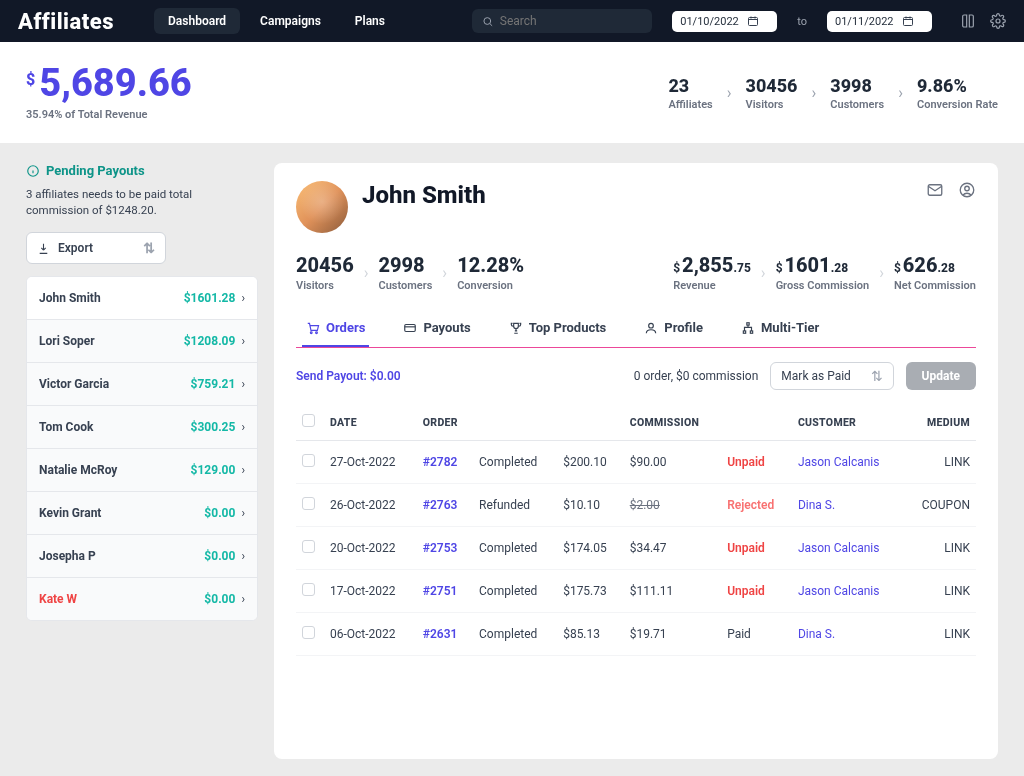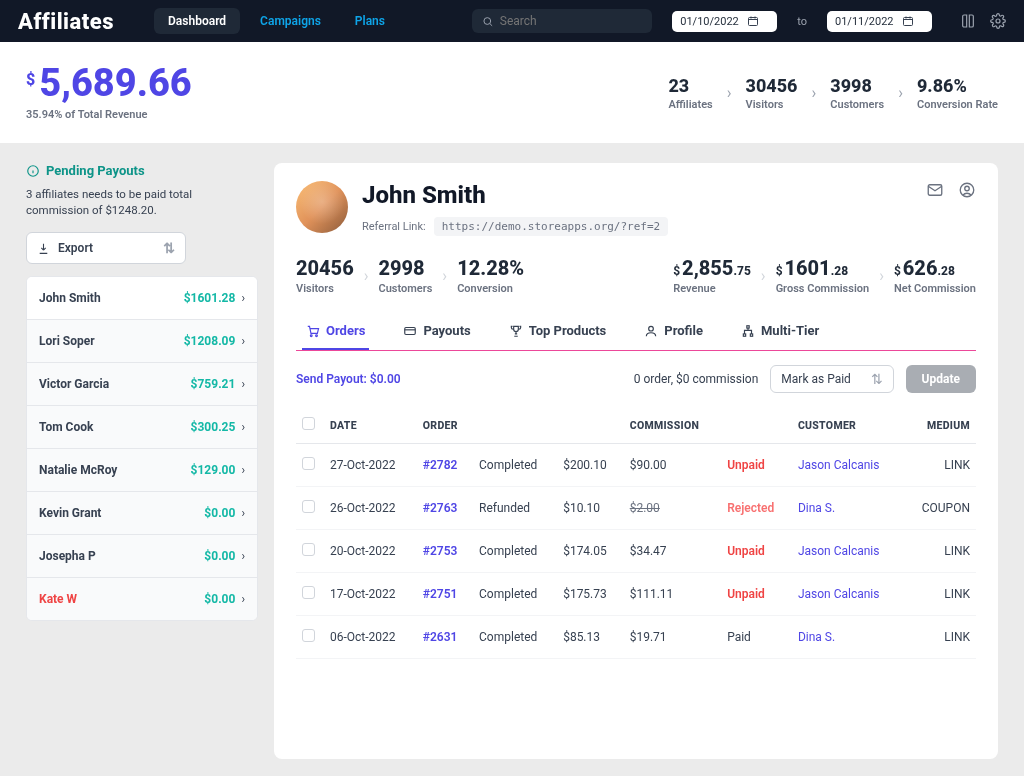--- a/index.html
+++ b/index.html
@@ -12,21 +12,21 @@
   height: 42px;
   display: flex;
   align-items: center;
   padding: 0 18px;
   gap: 20px;
 }
 .brand { color: #fff; font-size: 22px; font-weight: 800; letter-spacing: 0.5px; }
 .nav-tabs { display: flex; gap: 6px; margin-left: 20px; }
 .nav-tab {
   padding: 6px 14px;
-  color: #0ea5e9;
+  color: #ffffff;
   font-size: 12px;
   font-weight: 600;
   border-radius: 6px;
 }
 .nav-tab.active { background: #1f2937; color: #fff; }
 .search-wrap {
   margin-left: auto;
   background: #1f2937;
   border-radius: 6px;
   display: flex;
@@ -81,21 +81,21 @@
 
 
 .sidebar { width: 232px; flex-shrink: 0; }
 .pending-head { display: flex; gap: 6px; align-items: center; color: #0d9488; font-weight: 700; font-size: 13px; }
 .pending-head svg { width: 14px; height: 14px; }
 .pending-sub { color: #374151; font-size: 11.5px; margin-top: 8px; line-height: 1.4; }
 .export-btn {
   background: #fff; border: 1px solid #d1d5db; border-radius: 6px;
   display: flex; align-items: center; gap: 8px;
   padding: 8px 10px; font-size: 12px; font-weight: 600;
-  margin-top: 14px; width: 160px; color: #374151;
+  margin-top: 14px; width: 140px; color: #374151;
 }
 .export-btn .sel-arrows { margin-left: auto; color: #9ca3af; font-size: 14px; line-height: 8px; }
 .aff-list { margin-top: 12px; background: #fff; border-radius: 6px; overflow: hidden; border: 1px solid #e5e7eb; }
 .aff-row {
   display: flex; align-items: center; padding: 14px 12px;
   border-bottom: 1px solid #e5e7eb; font-size: 12px;
 }
 .aff-row:last-child { border-bottom: none; }
 .aff-row.active { background: #fff; }
 .aff-row:not(.active) { background: #f9fafb; }
@@ -325,24 +325,20 @@
         </div>
       </div>
   </div>
 
   <div class="main">
     <div class="profile-top">
       <div class="avatar"></div>
       <div style="flex:1">
         <div class="name-row">
           <span class="name">John Smith</span>
-        </div>
-        <div class="ref-row">
-          <span>Referral Link:</span>
-          <span class="ref-link">https://demo.storeapps.org/?ref=2</span>
         </div>
       </div>
       <div class="profile-icons">
         <svg viewBox="0 0 24 24" fill="none" stroke-width="1.8">
             <rect x="3" y="5" width="18" height="14" rx="2"></rect>
             <path d="m3 7 9 6 9-6"></path>
           </svg>
         <svg viewBox="0 0 24 24" fill="none" stroke-width="1.8">
             <circle cx="12" cy="12" r="9"></circle>
             <circle cx="12" cy="10" r="3"></circle>

